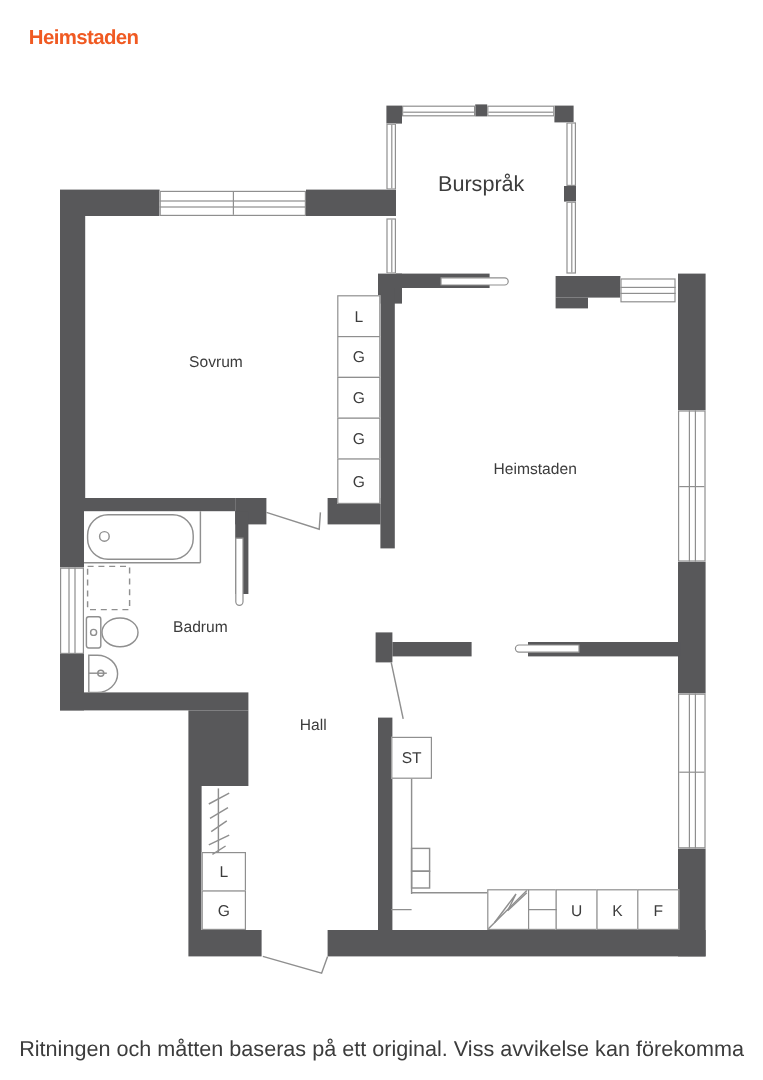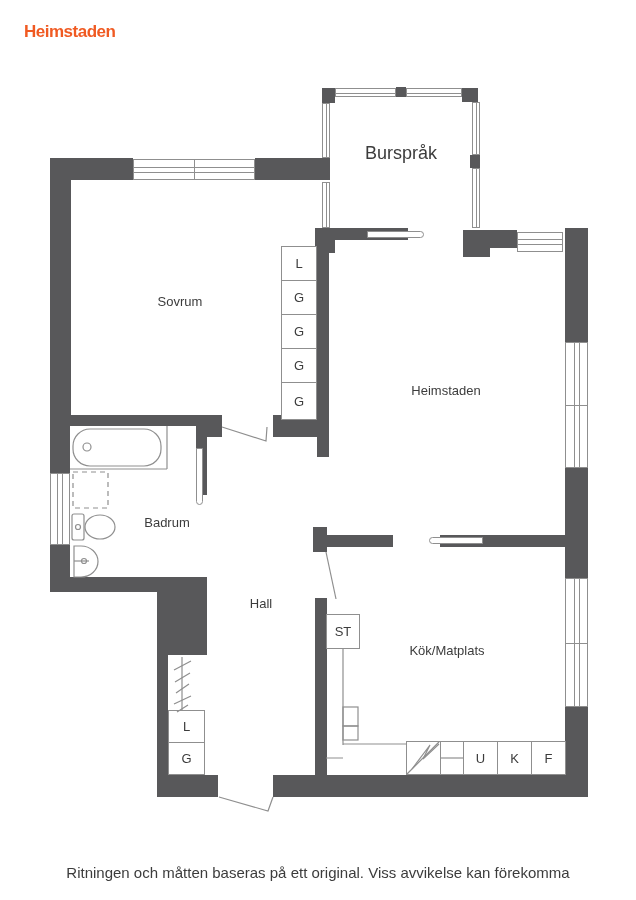--- a/index.html
+++ b/index.html
@@ -28,21 +28,21 @@
   .cellcol{position:absolute;}
   .cell{border:1px solid var(--line);background:#fff;box-sizing:border-box;
         display:flex;align-items:center;justify-content:center;
         font-size:13px;color:var(--text);}
   .cellcol .cell{margin-top:-1px;}
   .cellcol .cell:first-child{margin-top:0;}
   .acell{position:absolute;border:1px solid var(--line);background:#fff;box-sizing:border-box;
          display:flex;align-items:center;justify-content:center;font-size:13px;color:var(--text);}
   .rlabel{position:absolute;font-size:13px;color:var(--text);text-align:center;white-space:nowrap;}
   .footer{position:absolute;left:0;top:864px;width:636px;text-align:center;
-          font-size:15px;color:var(--text);}
+          font-size:18px;color:var(--text);}
   svg.fx{position:absolute;left:0;top:0;pointer-events:none;}
 </style>
 </head>
 <body>
 
 <div class="logo">Heimstaden</div>
 
 <div class="plan">
 
   <div class="w" style="left:50px;top:158px;width:83px;height:22px;"></div>
@@ -203,17 +203,16 @@
     <path d="M222,427 L266,441 L267,427"></path>
     <path d="M326,552 L336,599"></path>
     <path d="M219,797 L268,811 L273,797"></path>
   </svg>
 
   <div class="rlabel" style="left:341px;top:143px;width:120px;font-size:18px;">Burspråk</div>
   <div class="rlabel" style="left:120px;top:294px;width:120px;">Sovrum</div>
   <div class="rlabel" style="left:376px;top:383px;width:140px;">Heimstaden</div>
   <div class="rlabel" style="left:107px;top:515px;width:120px;">Badrum</div>
   <div class="rlabel" style="left:201px;top:596px;width:120px;">Hall</div>
-  <div class="rlabel" style="left:367px;top:643px;width:160px;">Kök/Matplats</div>
 
 </div>
 
 <div class="footer">Ritningen och måtten baseras på ett original. Viss avvikelse kan förekomma</div>
 
 </body></html>

